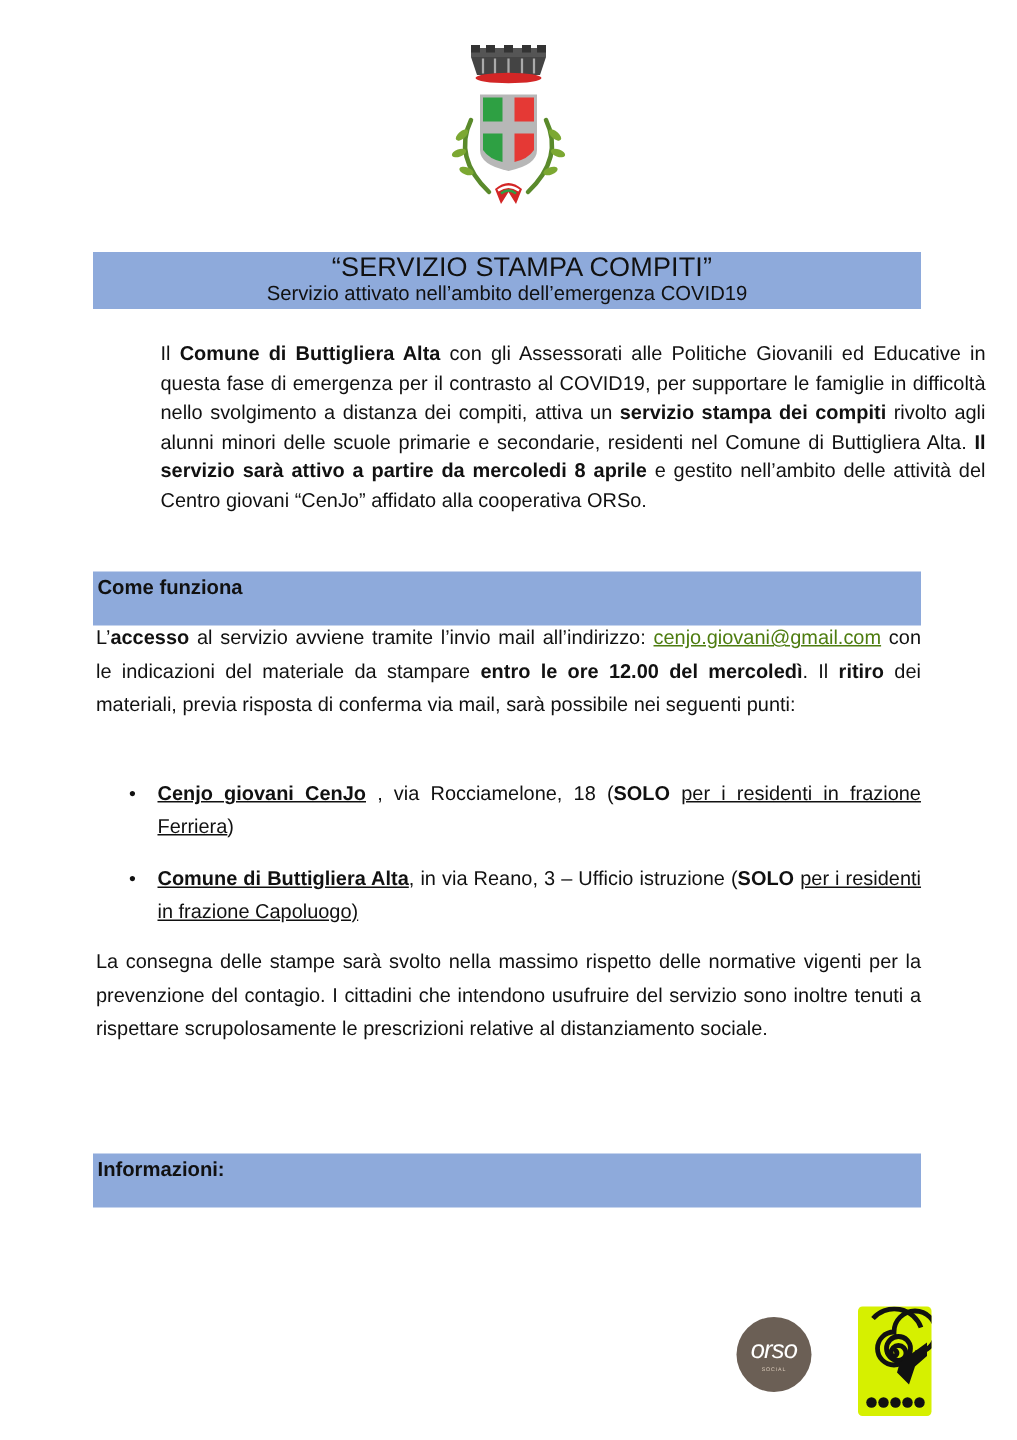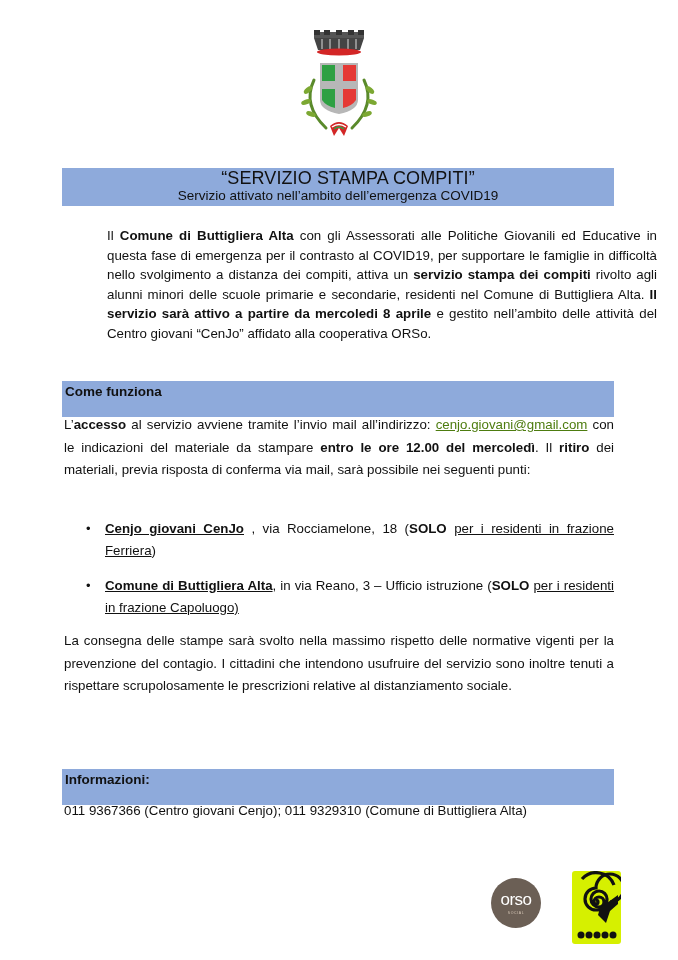--- a/index.html
+++ b/index.html
@@ -32,21 +32,21 @@
   ul.points li { position: relative; padding-left: 41px; line-height: 22px; text-align: justify; margin-bottom: 13px; }
   ul.points li .bullet { position: absolute; left: 22px; top: 0; font-size: 13px; }
   .u { text-decoration: underline; }
 
   #consegna { top: 630px; line-height: 22.5px; }
 
   #contacts { position: absolute; left: 64px; top: 801px; font-size: 13.3px; line-height: 19px; }
 
   
   #orso-logo { left: 491px; top: 878px; width: 50px; height: 50px; border-radius: 50%; background: #6b5f55; }
-  #orso-logo .txt { position: absolute; left: 0; right: 0; top: 12px; text-align: center; color: #fff; font-size: 17px; letter-spacing: -0.5px; }
+  #orso-logo .txt { position: absolute; left: 0; right: 0; top: 12px; text-align: center; color: #fff; font-size: 17px; letter-spacing: -0.5px; font-style: italic; }
   #orso-logo .sub { position: absolute; left: 0; right: 0; top: 33px; text-align: center; color: #d8c9b8; font-size: 3.5px; letter-spacing: 0.6px; }
   #cenjo-logo { left: 572px; top: 871px; width: 49px; height: 73px; background: #d6f000; border-radius: 3px; }
 </style>
 </head>
 <body>
 
 <svg id="crest" class="abs" viewBox="0 0 110 112">
 
   <rect x="30" y="2" width="50" height="6" fill="#555"></rect>
   <g fill="#333">
@@ -112,21 +112,20 @@
   </li>
 </ul>
 
 <div id="consegna" class="para">La consegna delle stampe sarà svolto nella massimo rispetto delle normative vigenti per la prevenzione del contagio. I cittadini che intendono usufruire del servizio sono inoltre tenuti a rispettare scrupolosamente le prescrizioni relative al distanziamento sociale.</div>
 
 <div id="band-info" class="band section-band">
   <span>Informazioni:</span>
 </div>
 
 <div id="contacts">
-  <div>011 9367366 (Centro giovani Cenjo); 011 9329310 (Comune di Buttigliera Alta)</div>
 </div>
 
 <div id="orso-logo" class="abs">
   <div class="txt">orso</div>
   <div class="sub">SOCIAL</div>
 </div>
 
 <div id="cenjo-logo" class="abs">
   <svg width="49" height="73" viewBox="0 0 49 73">
     <g fill="none" stroke="#111" stroke-width="3.2">

